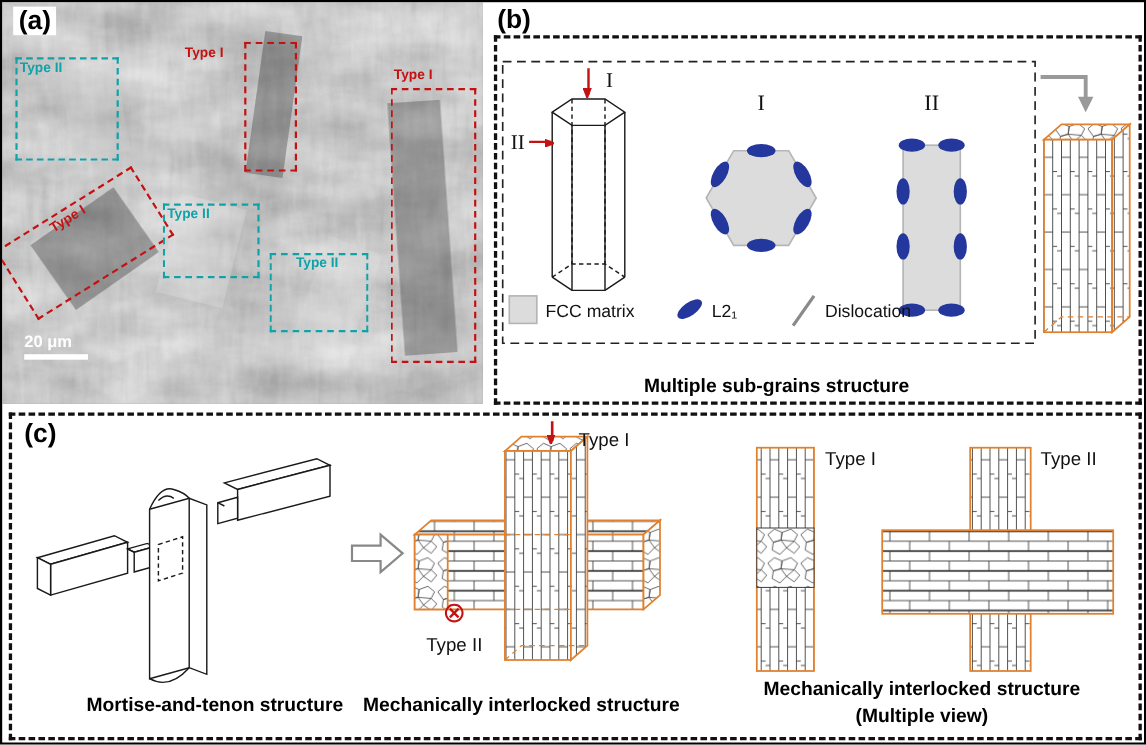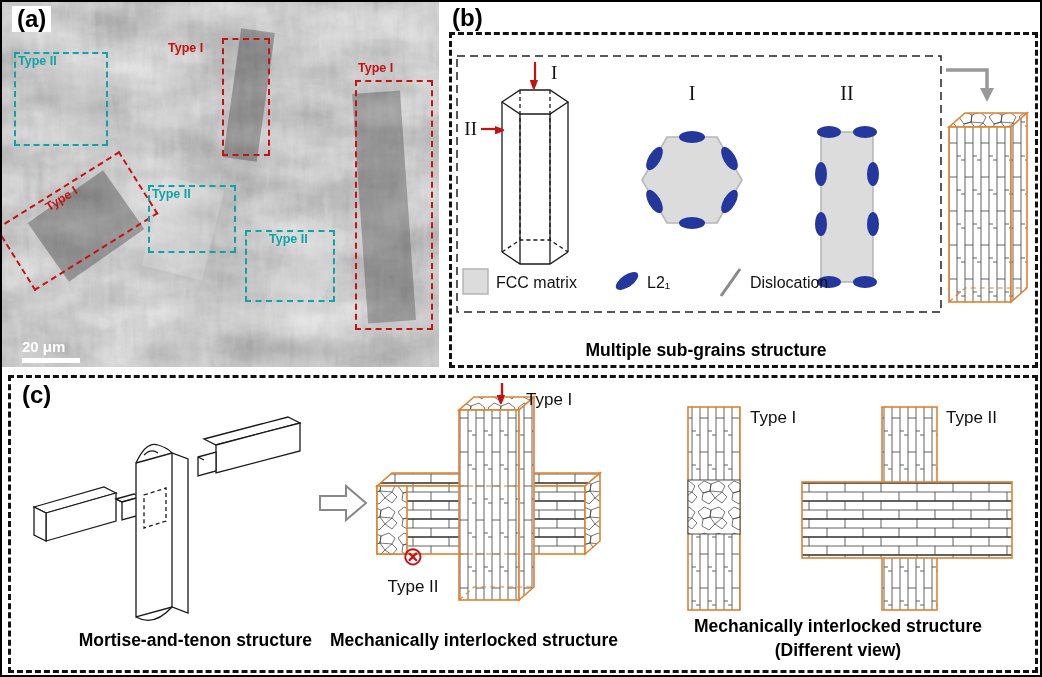--- a/index.html
+++ b/index.html
@@ -11,21 +11,21 @@
   .chip { background:#fff; padding:1px 5px; }
   .box-label { position:absolute; font-weight:bold; font-size:12.5px; white-space:nowrap; line-height:1.1; }
   .t1 { color: var(--type1_red,#c41212); }
   .t2 { color: var(--type2_teal,#0fa3a8); }
   .dash-box { position:absolute; border:2px dashed #000; }
   .dash-box.t1b { border-color: var(--type1_red,#c41212); }
   .dash-box.t2b { border-color: var(--type2_teal,#0fa3a8); }
   .panel-border { position:absolute; border:3px dashed #111; }
   .caption { position:absolute; font-weight:bold; font-size:17.5px; color:#000; text-align:center; line-height:1.35; }
   .serif { font-family:"Liberation Serif", serif; }
-  .scalebar-text { color:#fff; font-weight:bold; font-size:15px;margin-top:36px; }
+  .scalebar-text { color:#fff; font-weight:bold; font-size:15px; }
   .scalebar-line { width:58px; height:5px; background:#fff; margin-top:3px; }
   svg text { font-family:"Liberation Sans", sans-serif; }
   svg text.serif { font-family:"Liberation Serif", serif; }
 </style>
 </head>
 <body>
 
 <div class="figure">
 
   <div class="abs" style="left:0;top:0;width:437px;height:365px;">
@@ -242,16 +242,16 @@
       <rect x="874" y="32" width="55" height="203" fill="url(#vg-c)" style="stroke:var(--grain_orange,#e0812f)" stroke-width="1.6"></rect>
       <rect x="794" y="107" width="210" height="76" fill="url(#hb-c)" style="stroke:var(--grain_orange,#e0812f)" stroke-width="1.6"></rect>
       <text x="938" y="48" font-size="17" fill="#111">Type II</text>
     </g>
   </svg>
 
   <div class="caption" style="left:10px;top:627px;width:300px;text-align:right;">Mortise-and-tenon structure</div>
   <div class="caption" style="left:312px;top:627px;width:320px;">Mechanically interlocked structure</div>
   <div class="caption" style="left:680px;top:613px;width:312px;">
     <div>Mechanically interlocked structure</div>
-    <div>(Different view)</div>
+    <div>(Multiple view)</div>
   </div>
 
 </div>
 
 </body></html>

